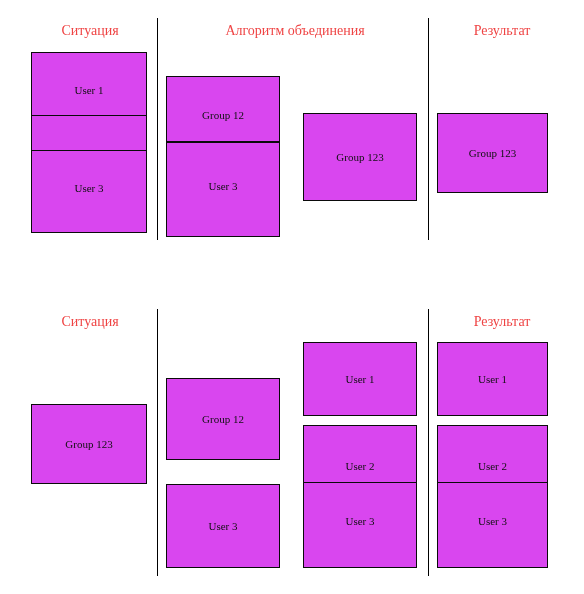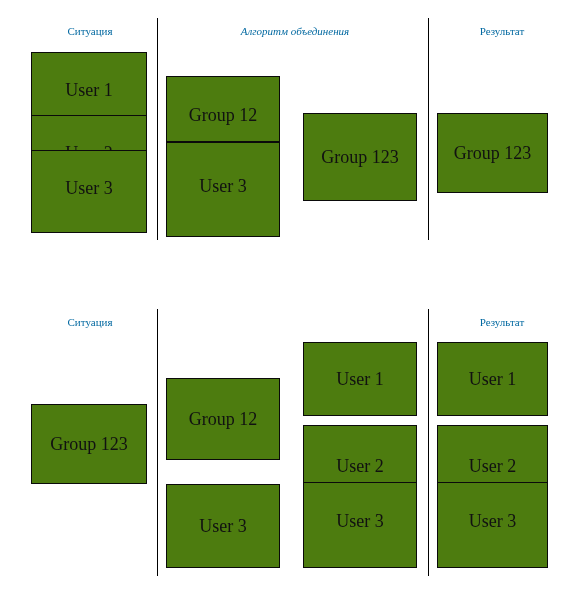--- a/index.html
+++ b/index.html
@@ -29,43 +29,43 @@
     left: 0;
     width: 584px;
   }
   .panel-merge  { top: 0px;   height: 296px; }
   .panel-split  { top: 296px; height: 298px; }
 
   
   .col-title {
     position: absolute;
     text-align: center;
-    font-size: 11px;
+    font-size: 14px;
     line-height: 18px;
     white-space: nowrap;
-    color: #0369a1;
+    color: #ef4444;
   }
 
   
   .divider {
     position: absolute;
     width: 0;
     border-left: 1.4px solid #000000;
   }
 
   
   .box {
     position: absolute;
     box-sizing: border-box;
     border: 1.4px solid #0a0a0a;
-    background: #4d7c0f;
+    background: #d946ef;
     display: flex;
     align-items: center;
     justify-content: center;
-    font-size: 18px;
+    font-size: 11px;
     line-height: 16px;
     color: #111111;
     white-space: nowrap;
   }
   
   .box > .box-label {
     display: block;
     transform: translateY(0px);
   }
   .box.label-low > .box-label  { transform: translateY(6px); }
@@ -78,21 +78,21 @@
 </style>
 </head>
 <body>
 
 <div class="diagram">
 
   <div class="panel panel-merge">
 
     <div class="col-title" style="left:20px; top:22px; width:140px;">Ситуация</div>
 
-    <div class="col-title" style="left:165px; top:22px; width:260px;font-style:italic;">Алгоритм объединения</div>
+    <div class="col-title" style="left:165px; top:22px; width:260px;">Алгоритм объединения</div>
 
     <div class="col-title" style="left:432px; top:22px; width:140px;">Результат</div>
 
     <div class="divider" style="left:157px; top:18px; height:222px;"></div>
 
     <div class="divider" style="left:428px; top:18px; height:222px;"></div>
 
     <div class="box z1 label-low" style="left:31px; top:52px; width:116px; height:64px;">
       <span class="box-label">User 1</span>
     </div>

